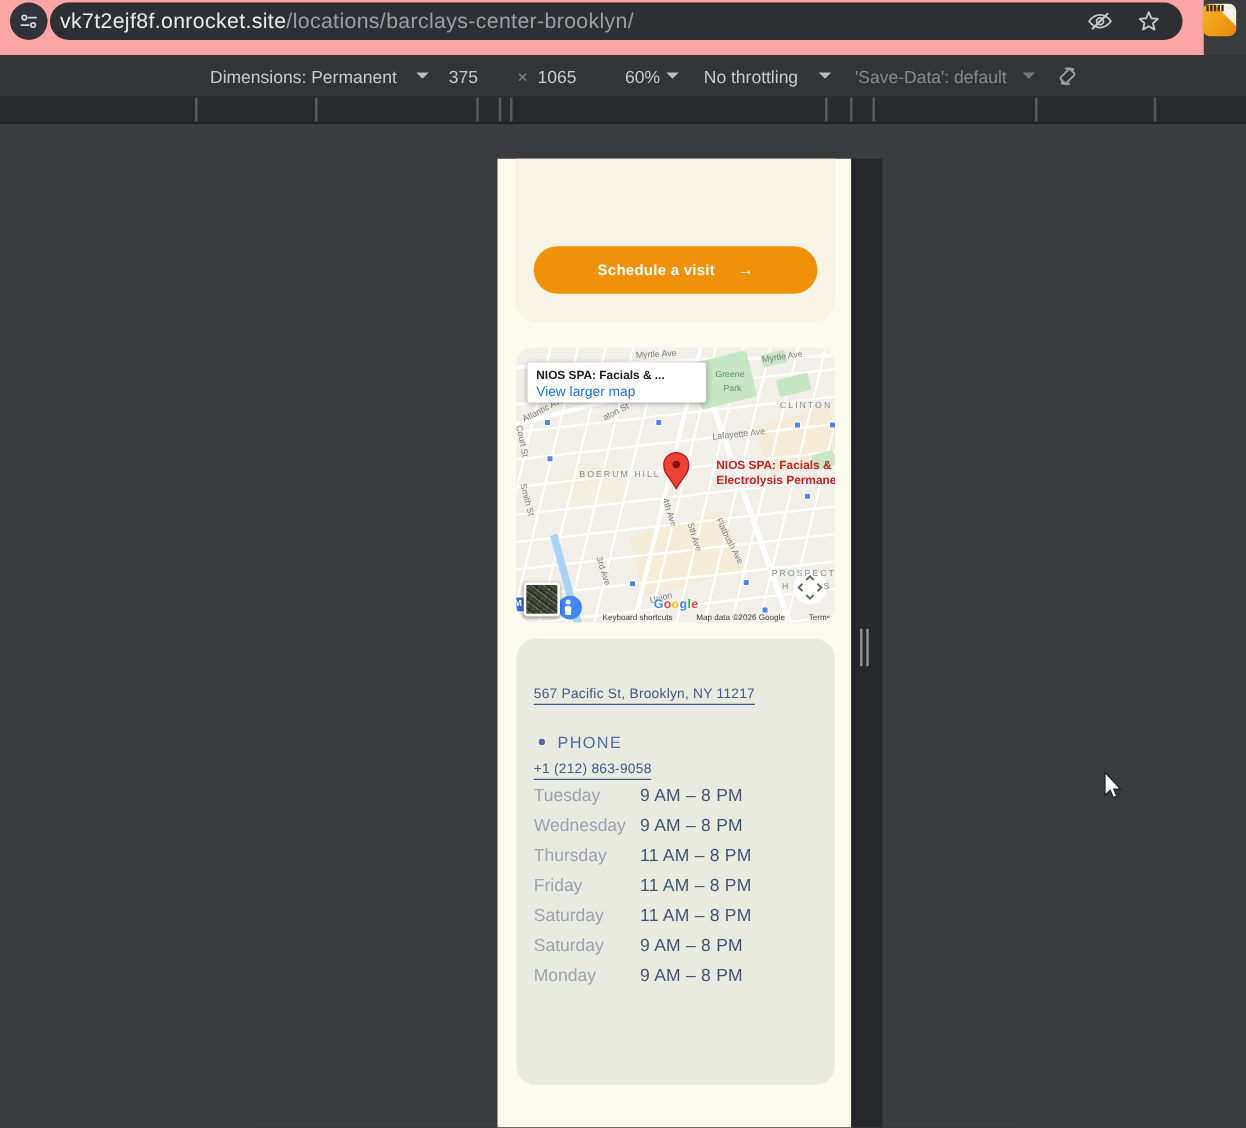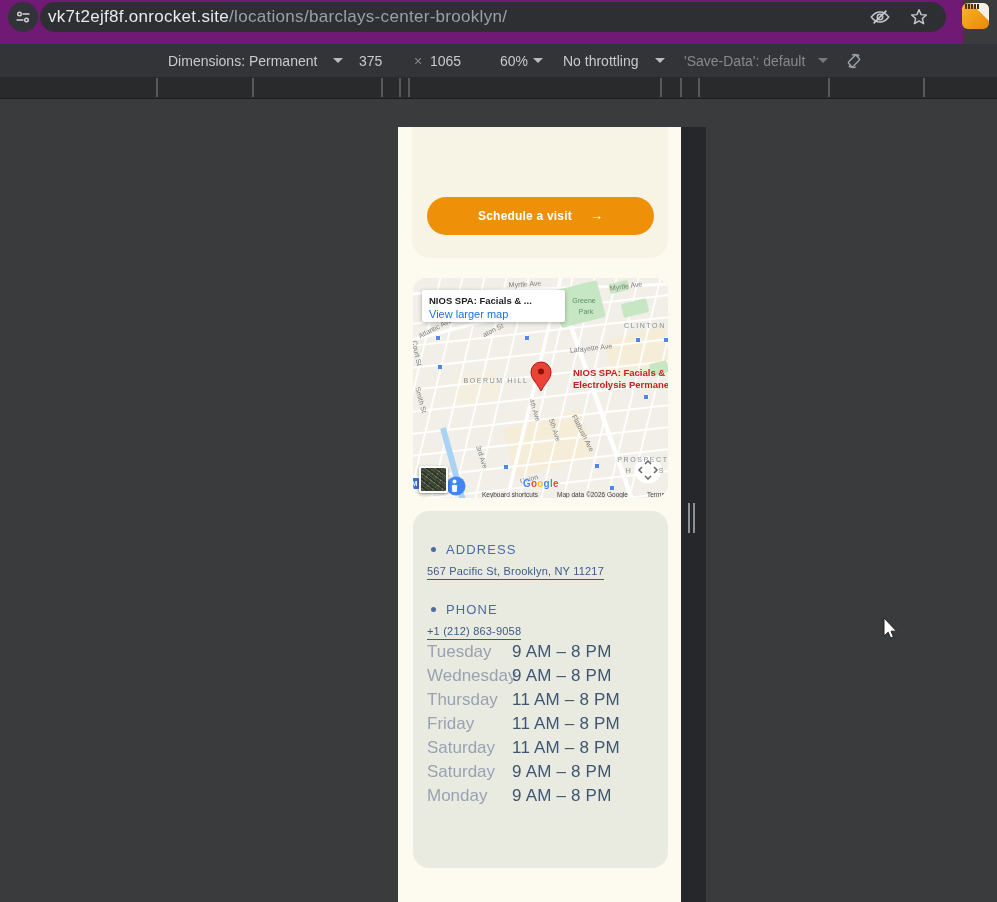--- a/index.html
+++ b/index.html
@@ -1,20 +1,20 @@
 <!DOCTYPE html>
 <html><head>
 <meta charset="utf-8">
 <style>
   * { margin:0; padding:0; box-sizing:border-box; }
   html,body { width:997px; height:902px; overflow:hidden; background:#3a3b3d; font-family:"Liberation Sans", sans-serif; }
   #screen { position:relative; width:997px; height:902px; }
 
   
-  .browser-bar { position:absolute; left:0; top:0; width:963px; height:44px; background:#701a75; }
+  .browser-bar { position:absolute; left:0; top:0; width:963px; height:44px; background:#fca5a5; }
   .tune-pill { position:absolute; left:8px; top:2px; width:30px; height:30px; border-radius:50%; background:#323338; display:flex; align-items:center; justify-content:center; }
   .url-pill { position:absolute; left:40px; top:2px; width:906px; height:30px; border-radius:15px; background:#2e2f33; display:flex; align-items:center; }
   .url-text { margin-left:8px; font-size:17px; letter-spacing:.3px; color:#e8eaed; white-space:nowrap; }
   .url-path { color:#9aa0a6; }
   .pill-icon { position:absolute; top:4px; width:22px; height:22px; }
   .eye-icon { left:829px; }
   .star-icon { left:868px; }
   .ext-icon { position:absolute; left:962px; top:3px; width:27px; height:26px; border-radius:6px; background:linear-gradient(135deg,#f7b733 0%, #ef9a12 60%, #e8870b 100%); overflow:hidden; }
   .ext-fold { position:absolute; right:0; top:0; width:0; height:0; border-top:18px solid #f3f0ea; border-left:18px solid transparent; }
   .ext-stripe { position:absolute; top:1px; width:2px; height:5px; background:#4a3208; }
@@ -72,21 +72,21 @@
   .attr-sc { left:69px; }
   .attr-md { left:144px; }
   .attr-tm { left:234px; }
 
   
   .details-card { position:absolute; left:15px; top:384px; width:255px; height:357px; background:#e9ebe1; border-radius:16px; padding:30px 14px 0 14px; }
   .detail-heading { display:flex; align-items:center; gap:10px; padding-left:4px; color:#4a6ba6; font-size:13px; letter-spacing:1.1px; height:16px; }
   .detail-heading .dot { width:5px; height:5px; border-radius:50%; background:#4a6ba6; }
   .detail-link { display:inline-block; margin-top:7px; font-size:11px; color:#3e5a87; letter-spacing:.2px; border-bottom:1px solid #3e5a87; line-height:14px; padding-bottom:1px; }
   .mt21 { margin-top:21px; }
-  .hours-row { display:flex; height:24px; line-height:24px; font-size:17px; }
+  .hours-row { display:flex; height:24px; line-height:24px; font-size:14px; }
   .hours-day { width:85px; color:#99a2b2; }
   .hours-time { color:#3e5574; letter-spacing:.2px; }
 
   .cursor { position:absolute; left:883px; top:617px; }
 </style>
 </head>
 <body>
 
 <div id="screen">
 
@@ -277,24 +277,20 @@
         <div class="sat-thumb"></div>
         <div class="glogo" id="glogo"><span style="color: rgb(66, 133, 244);">G</span><span style="color: rgb(234, 67, 53);">o</span><span style="color: rgb(251, 188, 5);">o</span><span style="color: rgb(66, 133, 244);">g</span><span style="color: rgb(52, 168, 83);">l</span><span style="color: rgb(234, 67, 53);">e</span></div>
         <div class="map-attr">
           <span class="attr-sc">Keyboard shortcuts</span>
           <span class="attr-md">Map data ©2026 Google</span>
           <span class="attr-tm">Terms</span>
         </div>
       </div>
 
       <div class="details-card">
-        <div class="detail-heading">
-            <i class="dot"></i>
-            <span>ADDRESS</span>
-          </div>
         <a class="detail-link">567 Pacific St, Brooklyn, NY 11217</a>
         <div class="detail-heading mt21">
             <i class="dot"></i>
             <span>PHONE</span>
           </div>
         <a class="detail-link">+1 (212) 863-9058</a>
         <div class="hours-list" id="hoursList">
             <div class="hours-row">
               <span class="hours-day">Tuesday</span>
               <span class="hours-time">9 AM – 8 PM</span>

